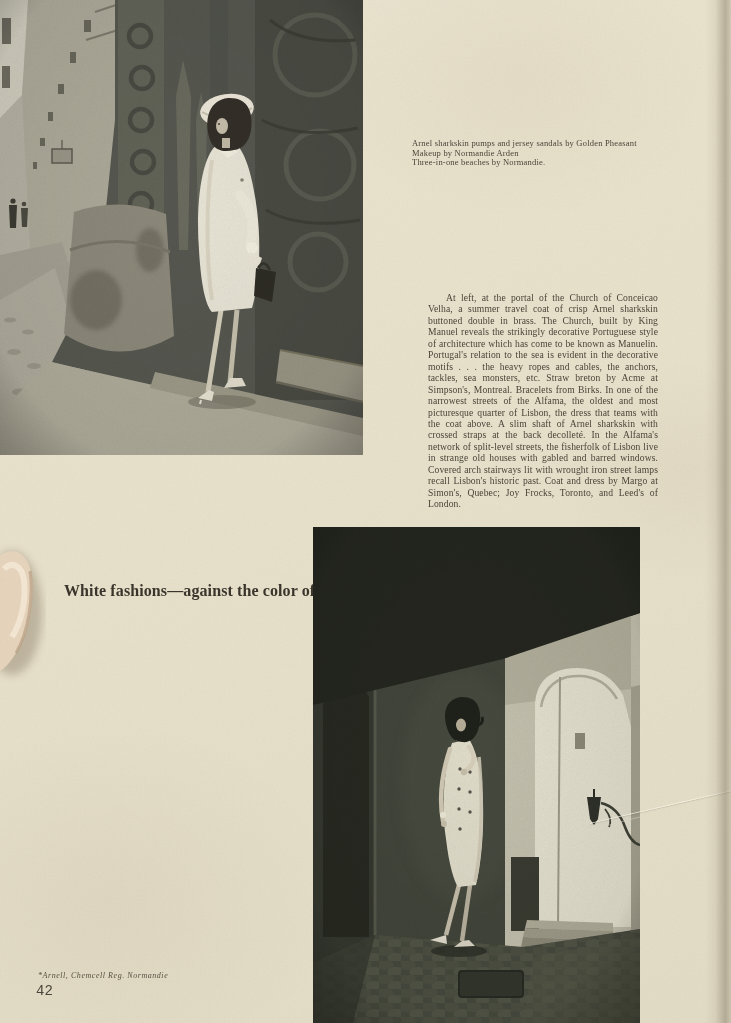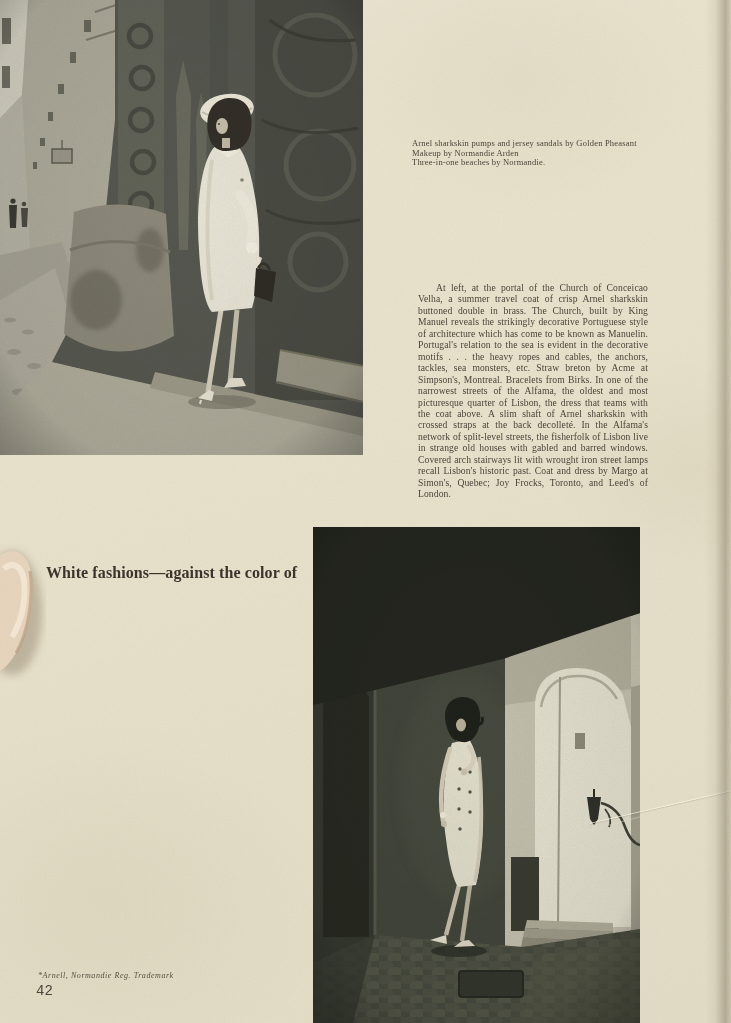--- a/index.html
+++ b/index.html
@@ -15,26 +15,26 @@
   figure{margin:0;padding:0;}
   svg{display:block;}
   .photo-top{position:absolute;left:0;top:0;width:363px;height:455px;}
   .photo-bottom{position:absolute;left:313px;top:527px;width:327px;height:496px;}
   .caption{
     position:absolute;left:412px;top:139px;width:285px;
     color:#4c463a;font-size:8.5px;line-height:9.6px;letter-spacing:0.2px;
   }
   .cap-line{white-space:nowrap;}
   .article{
-    position:absolute;left:412px;top:276px;width:230px;margin:6px;
+    position:absolute;left:412px;top:276px;width:230px;margin:16px;
     color:#4b453a;font-size:9.6px;line-height:11.45px;
     text-align:justify;text-indent:18px;letter-spacing:0.1px;
   }
   .headline{
-    position:absolute;left:46px;top:561px;margin:0;
+    position:absolute;left:46px;top:561px;margin:18px;
     color:#3a352c;font-size:16px;font-weight:700;line-height:24.6px;letter-spacing:0.1px;
   }
   .headline .h-line{white-space:nowrap;}
   .footnote{
     position:absolute;left:38px;top:971px;
     font-style:italic;font-size:8px;letter-spacing:0.55px;color:#56503f;white-space:nowrap;
   }
   .page-number{
     position:absolute;left:36px;top:983px;
     font-family:Liberation Mono, monospace;font-size:14px;color:#4a463c;
@@ -304,21 +304,21 @@
             <feGaussianBlur stdDeviation="4"></feGaussianBlur>
           </filter>
         </defs>
       <ellipse cx="12" cy="72" rx="30" ry="62" fill="#84765f" opacity="0.4" filter="url(#fsoft)"></ellipse>
       <path d="M 0,14 C 16,4 30,14 32,38 C 34,62 28,92 16,112 C 10,122 4,128 0,130 Z" fill="#e6d4bd"></path>
       <path d="M 4,28 C 12,20 22,24 24,40 C 26,58 22,80 12,96" stroke="#f4e9d6" stroke-width="6" fill="none" opacity="0.85"></path>
       <path d="M 30,30 C 34,55 28,92 16,112" stroke="#b99f83" stroke-width="3" fill="none" opacity="0.7"></path>
     </svg>
   </div>
 
-  <div class="footnote">*Arnell, Normandie Reg. Trademark</div>
+  <div class="footnote">*Arnell, Chemcell Reg. Normandie</div>
   <div class="page-number">42</div>
 
   <div class="crease"></div>
   <div class="page-edge"></div>
 
   <div class="paper-grain">
     <svg width="731" height="1023" xmlns="http://www.w3.org/2000/svg">
       <defs>
         <filter id="grainP" x="0%" y="0%" width="100%" height="100%">
           <feTurbulence type="fractalNoise" baseFrequency="0.55" numOctaves="2" stitchTiles="stitch"></feTurbulence>

